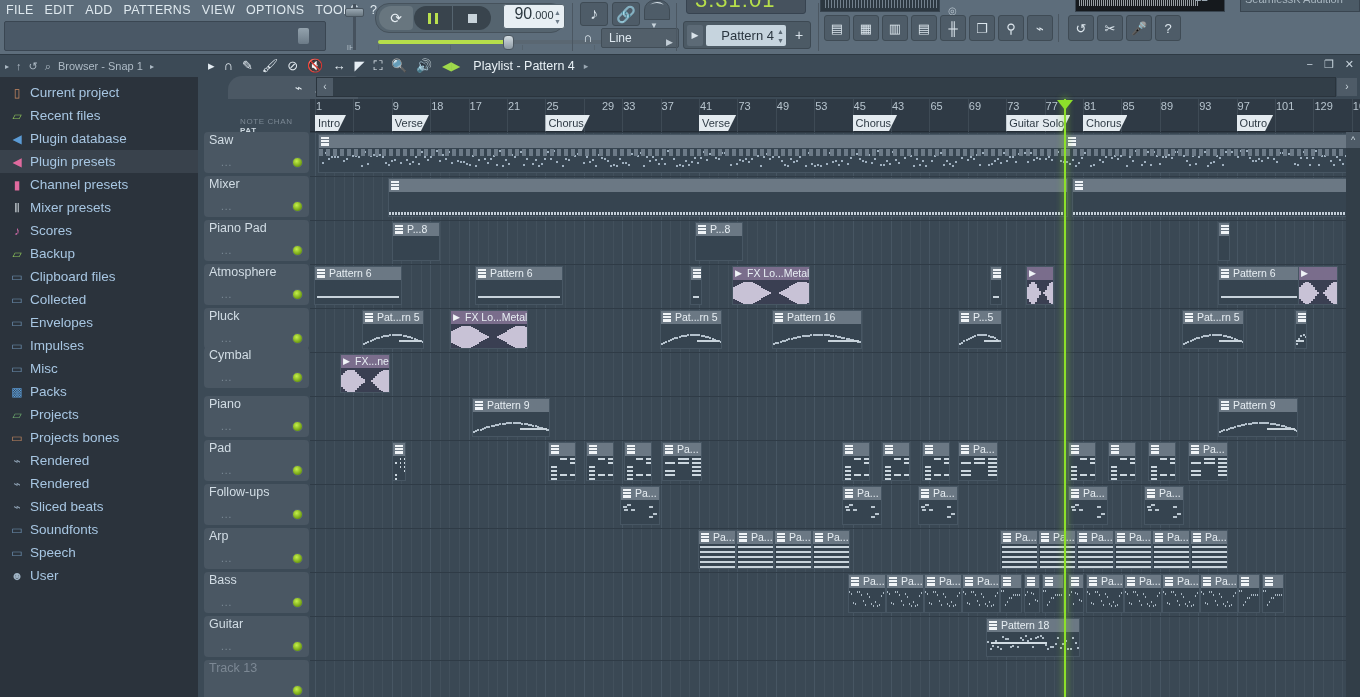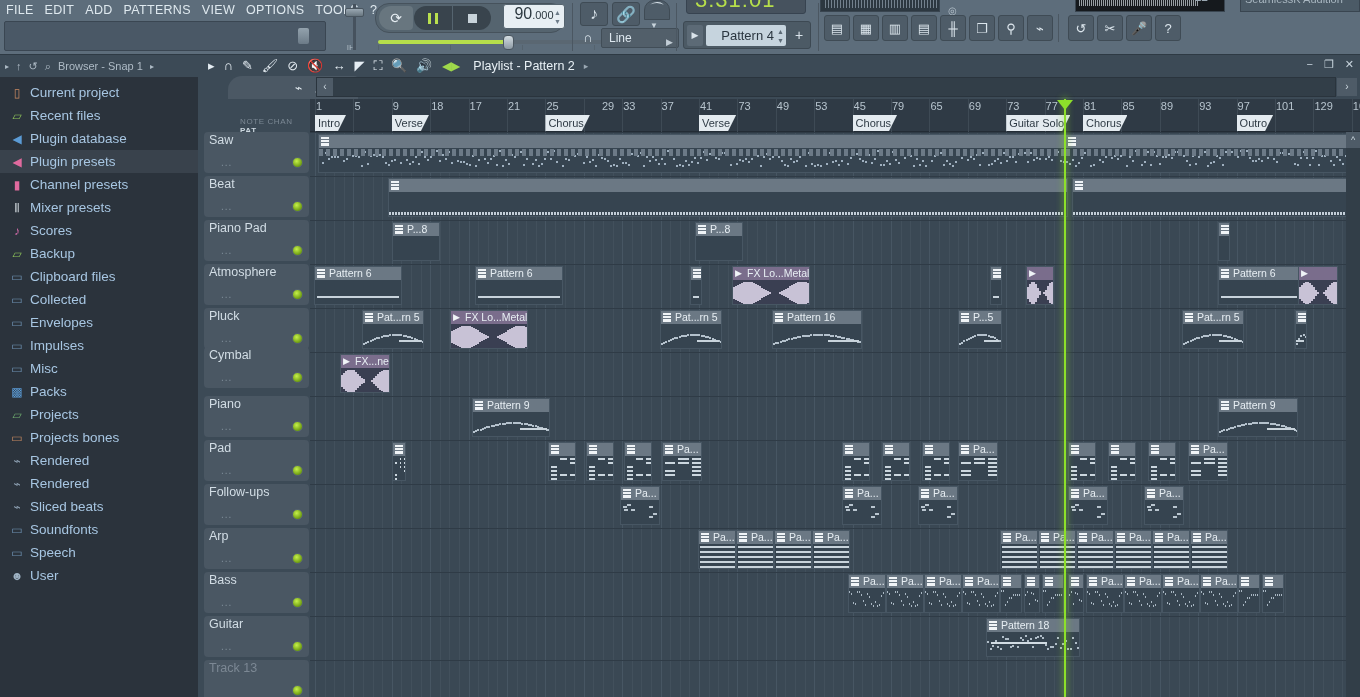--- a/index.html
+++ b/index.html
@@ -395,21 +395,21 @@
           <span class="ic">🖌</span>
           <span class="ic">⊘</span>
           <span class="ic">🔇</span>
           <span class="ic">↔</span>
           <span class="ic">◤</span>
           <span class="ic">⛶</span>
           <span class="ic">🔍</span>
           <span class="ic">🔊</span>
         </span>
       <span style="color:#9fd94b;font-size:12px">◀▶</span>
-      <span class="name">Playlist - Pattern 2</span>
+      <span class="name">Playlist - Pattern 4</span>
       <span style="color:#9aa7b2;font-size:9px">▸</span>
       <span class="wctl">
         <span>−</span>
         <span>❐</span>
         <span>✕</span>
       </span>
     </div>
 
     <div class="pl-sub">
       <div class="pl-tabgroup" id="pltabs">
@@ -432,21 +432,21 @@
           <b>PAT</b>
         </div>
       </div>
       <div id="trklist">
           <div class="trk" style="top: 33px;">
             <span class="nm">Saw</span>
             <span class="dots">...</span>
             <span class="led"></span>
           </div>
           <div class="trk" style="top: 77px;">
-            <span class="nm">Beat</span>
+            <span class="nm">Mixer</span>
             <span class="dots">...</span>
             <span class="led"></span>
           </div>
           <div class="trk" style="top: 121px;">
             <span class="nm">Piano Pad</span>
             <span class="dots">...</span>
             <span class="led"></span>
           </div>
           <div class="trk" style="top: 165px;">
             <span class="nm">Atmosphere</span>
@@ -525,21 +525,21 @@
         <div class="num" style="left: 390px;">41</div>
         <div class="grid" style="left: 389px;"></div>
         <div class="num" style="left: 428.4px;">73</div>
         <div class="grid" style="left: 427.4px;"></div>
         <div class="num" style="left: 466.8px;">49</div>
         <div class="grid" style="left: 465.8px;"></div>
         <div class="num" style="left: 505.2px;">53</div>
         <div class="grid" style="left: 504.2px;"></div>
         <div class="num" style="left: 543.6px;">45</div>
         <div class="grid" style="left: 542.6px;"></div>
-        <div class="num" style="left: 582px;">79</div>
+        <div class="num" style="left: 582px;">43</div>
         <div class="grid" style="left: 581px;"></div>
         <div class="num" style="left: 620.4px;">65</div>
         <div class="grid" style="left: 619.4px;"></div>
         <div class="num" style="left: 658.8px;">69</div>
         <div class="grid" style="left: 657.8px;"></div>
         <div class="num" style="left: 697.2px;">73</div>
         <div class="grid" style="left: 696.2px;"></div>
         <div class="num" style="left: 735.6px;">77</div>
         <div class="grid" style="left: 734.6px;"></div>
         <div class="num" style="left: 774px;">81</div>

